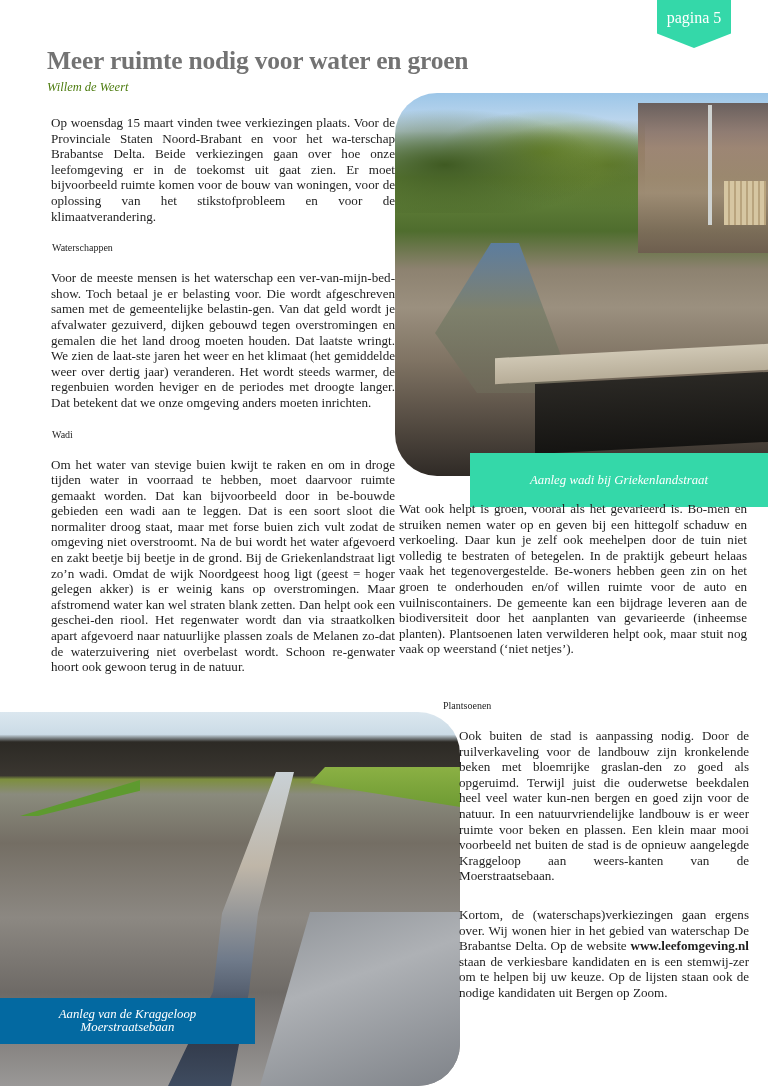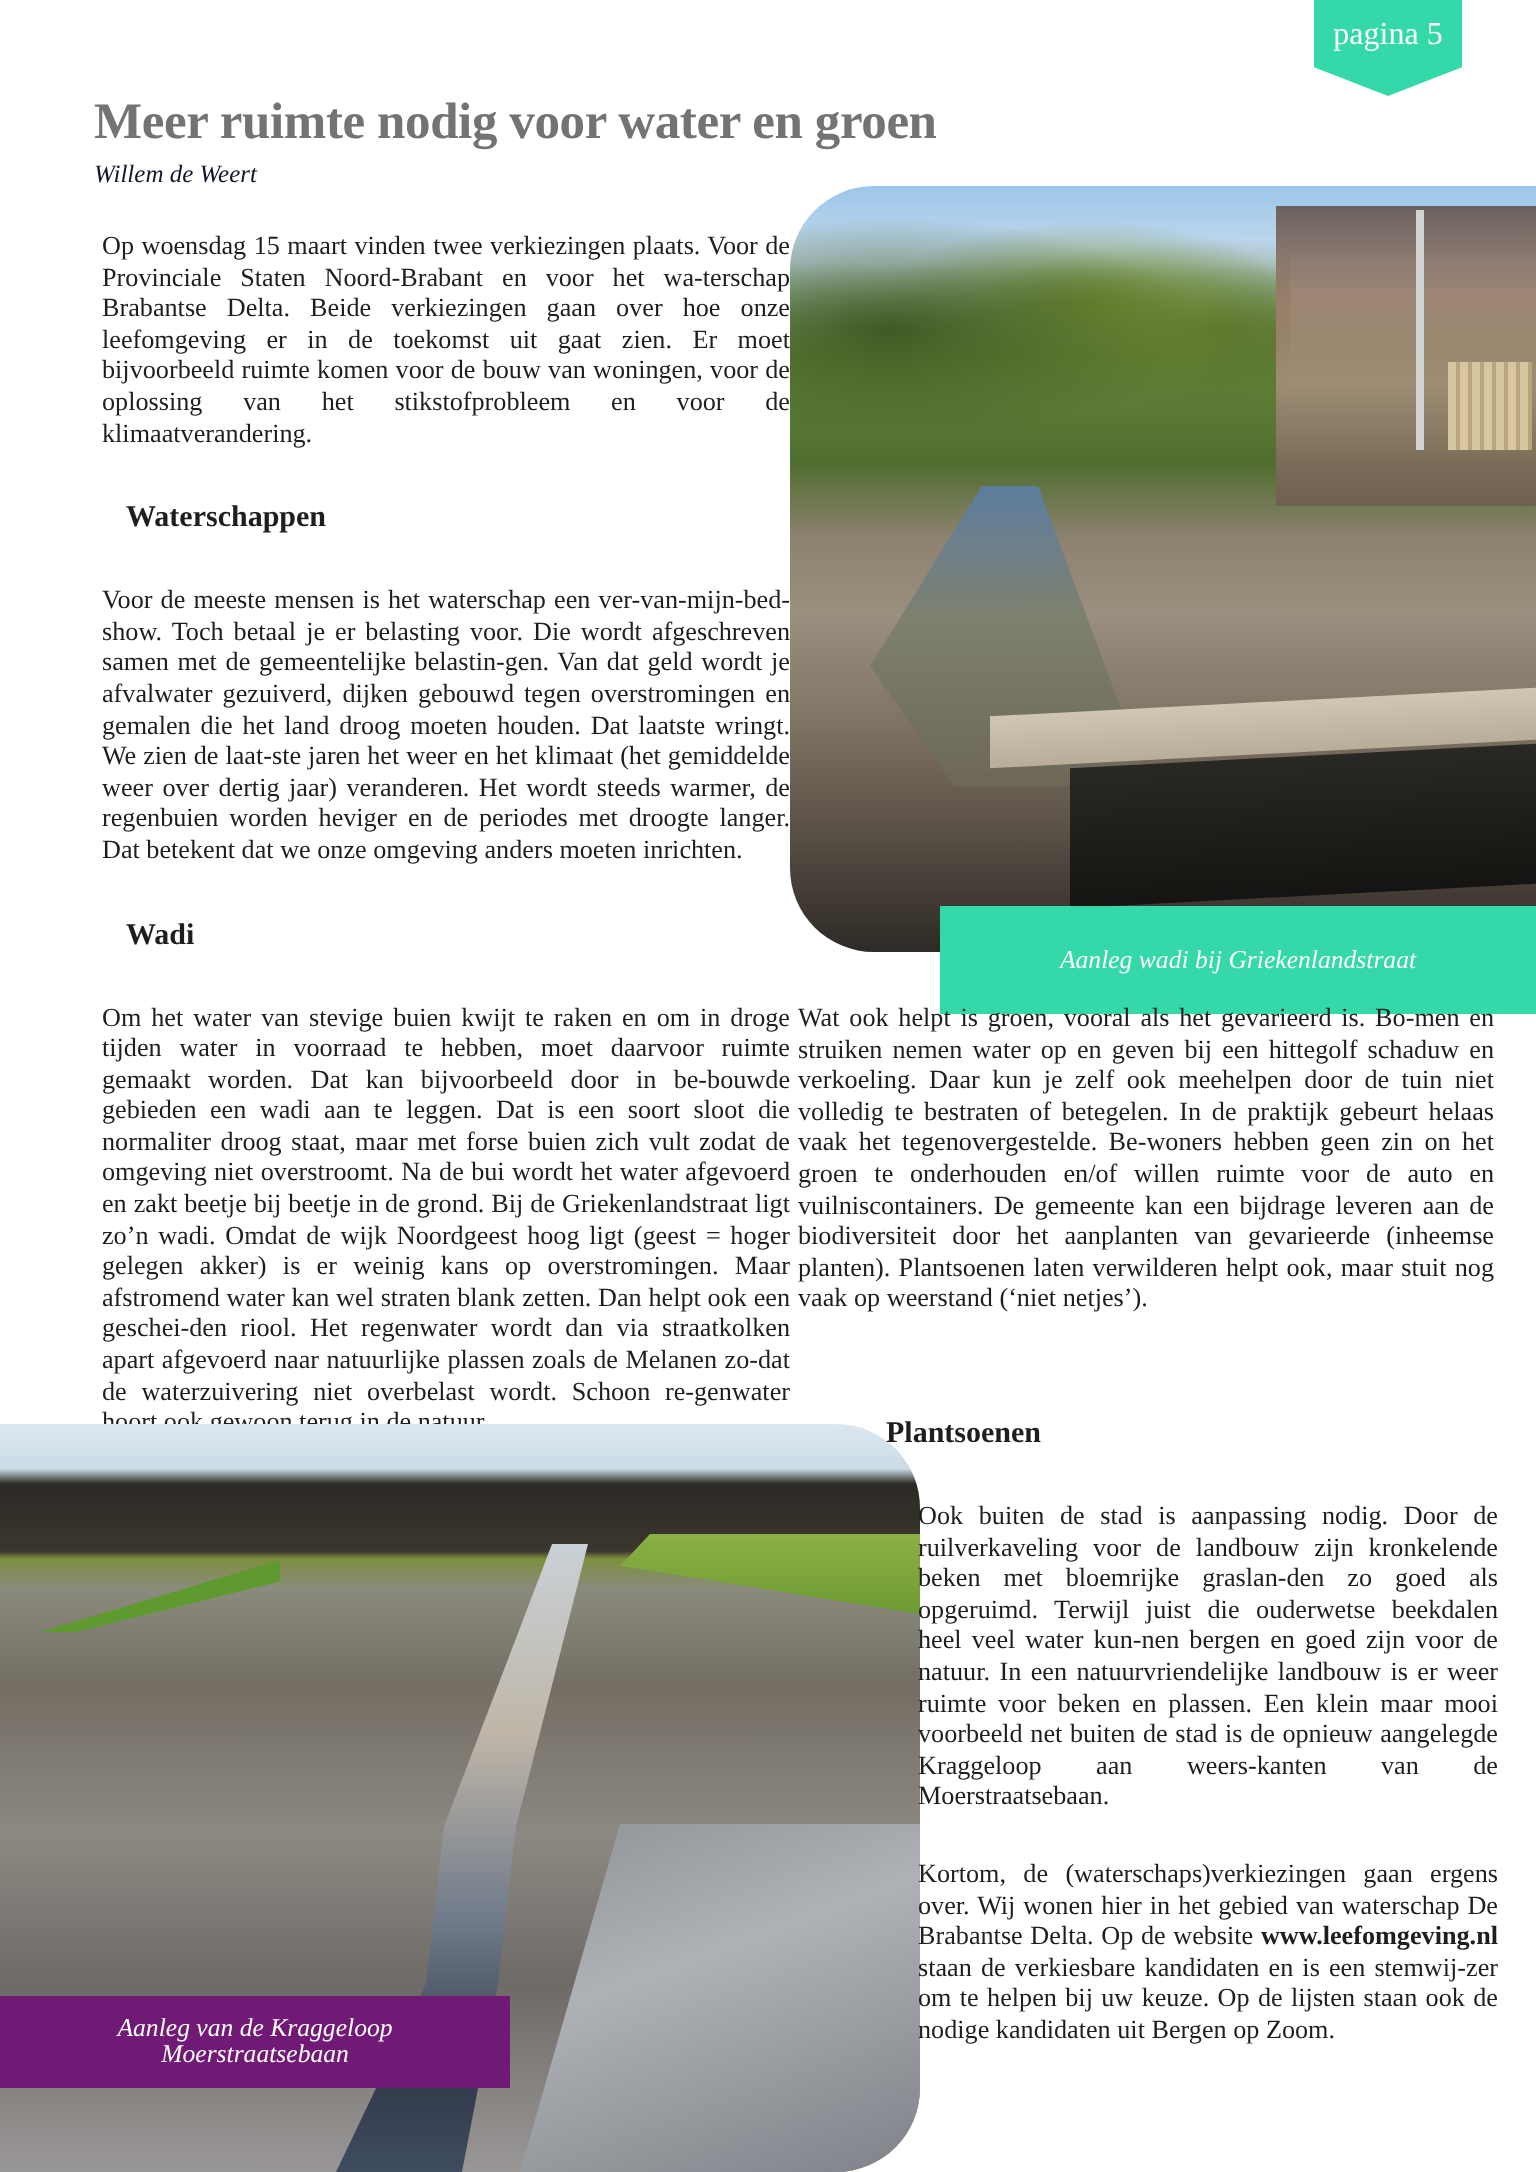--- a/index.html
+++ b/index.html
@@ -16,28 +16,28 @@
     color: #ffffff; font-size: 16px; text-align: center;
     line-height: 36px;
   }
   .title {
     position: absolute; left: 47px; top: 46px; margin: 0;
     font-size: 25.5px; font-weight: bold; color: #737373;
     letter-spacing: -0.2px; white-space: nowrap;
   }
   .author {
     position: absolute; left: 47px; top: 80px;
-    font-size: 12.5px; font-style: italic; color: #0f172a;
+    font-size: 12.5px; font-style: italic; color: #4d7c0f;
   }
   .col {
     position: absolute; font-size: 13.1px; line-height: 15.6px;
     text-align: justify; hyphens: manual;
   }
   .col p { margin: 4px; }
-  .col h3 { margin: 16px; font-size: 15px; font-weight: bold; line-height: 16px; }
+  .col h3 { margin: 5px; font-size: 10px; font-weight: normal; line-height: 16px; }
   .col1 { left: 47px; top: 111px; width: 352px; }
   .col1 .gap { height: 7px; }
   .col1 .hgap { height: 5px; }
 
   .col2 { left: 395px; top: 491px; width: 356px; }
   .col2 .hgap { height: 6px; }
 
   .col3 { left: 455px; top: 693px; width: 298px; }
   .col3 .hgap { height: 5px; }
   .col3 .para-gap { height: 15px; }
@@ -109,21 +109,21 @@
     background: linear-gradient(180deg, #c9d1d6 0%, #bfb6a8 30%, #6f7a8a 60%, #323a4a 85%, #3f4c60 100%);
     clip-path: polygon(70% 0, 80% 0, 60% 45%, 55% 70%, 45% 100%, 10% 100%, 35% 70%, 40% 45%);
   }
   .photo2 .rock-right {
     position: absolute; right: 0; top: 200px; width: 200px; height: 174px;
     background: linear-gradient(160deg, #8f9398 0%, #aeb1b5 40%, #7f8389 100%);
     clip-path: polygon(25% 0, 100% 0, 100% 100%, 0 100%);
   }
   .caption2 {
     position: absolute; left: 0; top: 998px; width: 255px; height: 46px;
-    background: #701a75; color: #ffffff;
+    background: #0369a1; color: #ffffff;
     font-size: 12.8px; font-style: italic; text-align: center;
     display: flex; flex-direction: column; align-items: center; justify-content: center;
     line-height: 13px;
   }
   .bold-link { font-weight: bold; }
 </style>
 </head>
 <body>
 
 <div class="page-tab">

